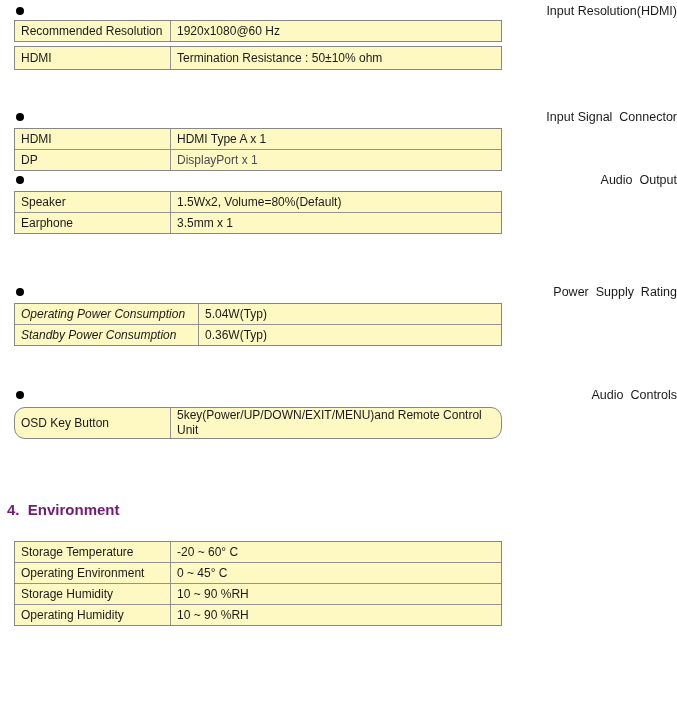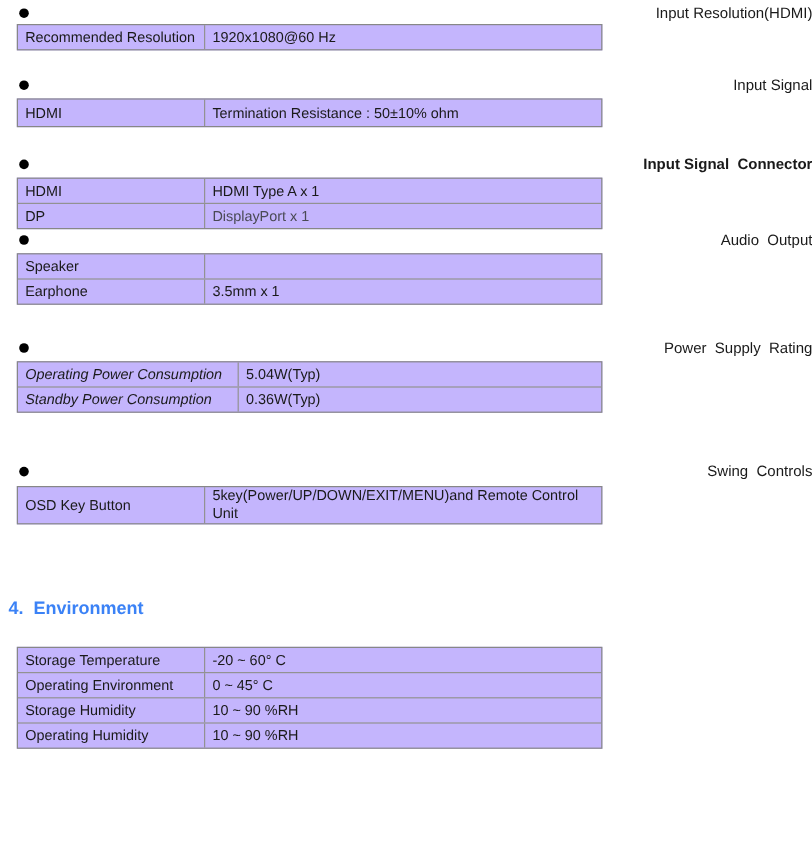--- a/index.html
+++ b/index.html
@@ -32,21 +32,21 @@
     border-radius: 50%;
     display: inline-block;
     margin: 0 8px 0 2px;
     flex-shrink: 0;
   }
   .spec-table {
     margin-left: 14px;
     width: 488px;
     box-sizing: border-box;
     border: 1.5px solid #878787;
-    background: #c4b5fd;
+    background: #fef9c3;
   }
   .row {
     display: flex;
     border-top: 1px solid #929292;
   }
   .row:first-child { border-top: none; }
   .cell {
     display: flex;
     align-items: center;
     padding: 0 6px;
@@ -65,35 +65,35 @@
     display: block;
     padding: 1px 6px;
   }
   .vline { line-height: 20px; }
 
   
   #sec-input-resolution .sec-header { margin-top: 4px; }
   #sec-input-resolution .spec-table { margin-top: 2px; }
   #sec-input-signal .sec-header { margin-top: 22px; }
   #sec-input-signal .spec-table { margin-top: 4px; }
-  #sec-input-signal-connector .sec-header { margin-top: 24px; font-weight: bold; }
+  #sec-input-signal-connector .sec-header { margin-top: 40px; }
   #sec-input-signal-connector .spec-table { margin-top: 4px; }
   #sec-audio-output .sec-header { margin-top: 2px; }
   #sec-audio-output .spec-table { margin-top: 4px; }
-  #sec-power-supply .sec-header { margin-top: 29px; gap: 12px; }
+  #sec-power-supply .sec-header { margin-top: 51px; gap: 12px; }
   #sec-power-supply .spec-table { margin-top: 4px; }
   #sec-user-controls .sec-header { margin-top: 42px; }
-  #sec-user-controls .spec-table { margin-top: 5px; }
+  #sec-user-controls .spec-table { margin-top: 5px; border-radius: 11px; }
 
   .env-heading {
     margin: 62px 0 0 7px;
     font-size: 15px;
     font-weight: bold;
     line-height: 18px;
-    color: #3b82f6;
+    color: #701a75;
     white-space: pre;
   }
   #env-table { margin-top: 22px; }
 </style>
 </head>
 <body>
 
 <section id="sec-input-resolution">
   <div class="sec-header">
     <span class="bullet"></span>
@@ -101,24 +101,20 @@
   </div>
   <div class="spec-table">
       <div class="row">
         <div class="cell label">Recommended Resolution</div>
         <div class="cell value">1920x1080@60 Hz</div>
       </div>
     </div>
 </section>
 
 <section id="sec-input-signal">
-  <div class="sec-header">
-    <span class="bullet"></span>
-    <span>Input Signal</span>
-  </div>
   <div class="spec-table">
       <div class="row">
         <div class="cell label">HDMI</div>
         <div class="cell value multiline">
           <div class="vline">Termination Resistance : 50±10% ohm</div>
         </div>
       </div>
     </div>
 </section>
 
@@ -140,20 +136,21 @@
 </section>
 
 <section id="sec-audio-output">
   <div class="sec-header">
     <span class="bullet"></span>
     <span>Audio  Output</span>
   </div>
   <div class="spec-table">
       <div class="row">
         <div class="cell label">Speaker</div>
+        <div class="cell value">1.5Wx2, Volume=80%(Default)</div>
       </div>
       <div class="row">
         <div class="cell label">Earphone</div>
         <div class="cell value">3.5mm x 1</div>
       </div>
     </div>
 </section>
 
 <section id="sec-power-supply">
   <div class="sec-header">
@@ -168,21 +165,21 @@
       <div class="row">
         <div class="cell label">Standby Power Consumption</div>
         <div class="cell value">0.36W(Typ)</div>
       </div>
     </div>
 </section>
 
 <section id="sec-user-controls">
   <div class="sec-header">
     <span class="bullet"></span>
-    <span>Swing  Controls</span>
+    <span>Audio  Controls</span>
   </div>
   <div class="spec-table">
       <div class="row">
         <div class="cell label">OSD Key Button</div>
         <div class="cell value">5key(Power/UP/DOWN/EXIT/MENU)and Remote Control Unit</div>
       </div>
     </div>
 </section>
 
 <h2 class="env-heading">4.  Environment</h2>

